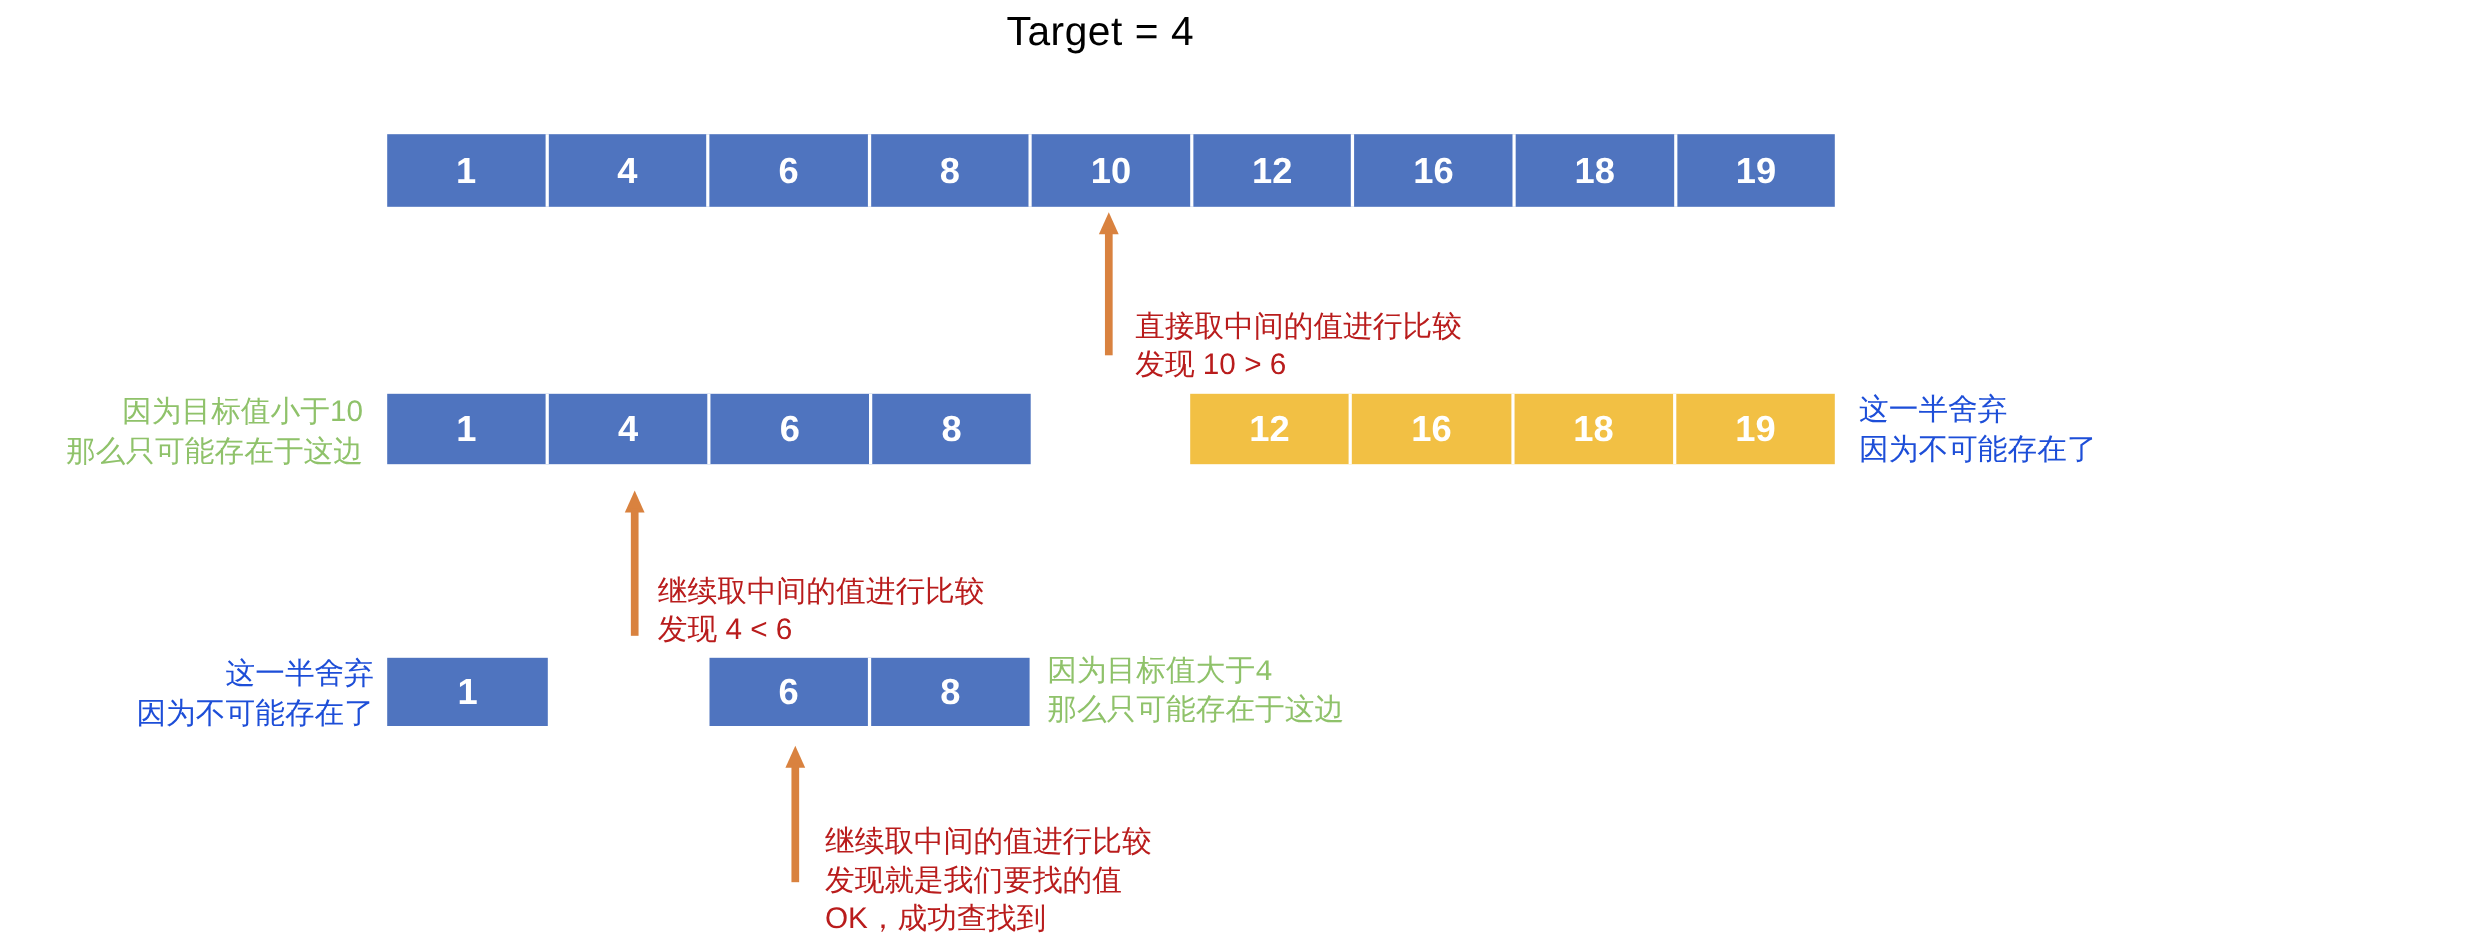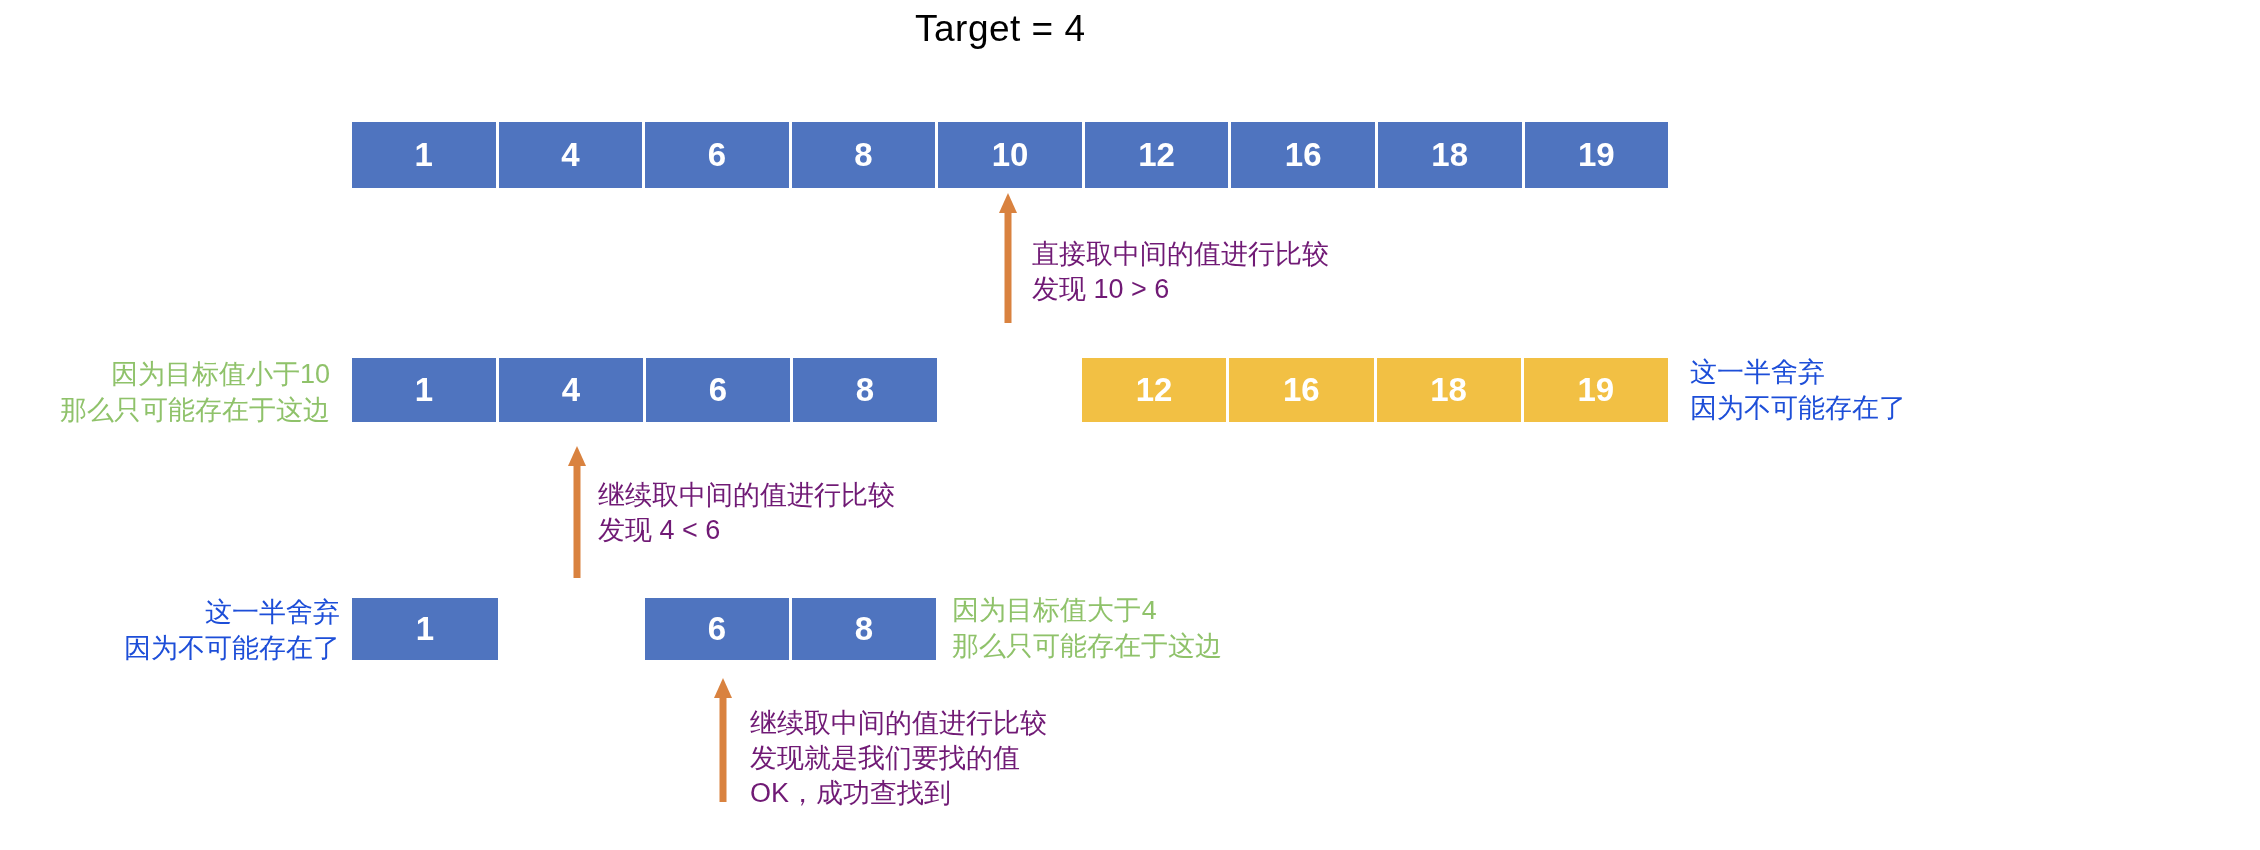--- a/index.html
+++ b/index.html
@@ -38,22 +38,23 @@
     border-right: 3px solid #ffffff;
   }
   .cell:last-child { border-right: none; }
   .cell.blue { background: #4f74bf; }
   .cell.yellow { background: #f2c044; }
 
   .annot {
     position: absolute;
     font-size: 27px;
     line-height: 1.30;
-    color: #701a75;
+    color: #b91c1c;
     white-space: pre-line;
+    margin-top: 42px;
   }
   .side-label {
     position: absolute;
     font-size: 27px;
     line-height: 1.32;
     white-space: pre-line;
   }
   .side-label.green { color: #8fc26a; }
   .side-label.red   { color: #1d4ed8; }
   .side-label.right-align { text-align: right; }

